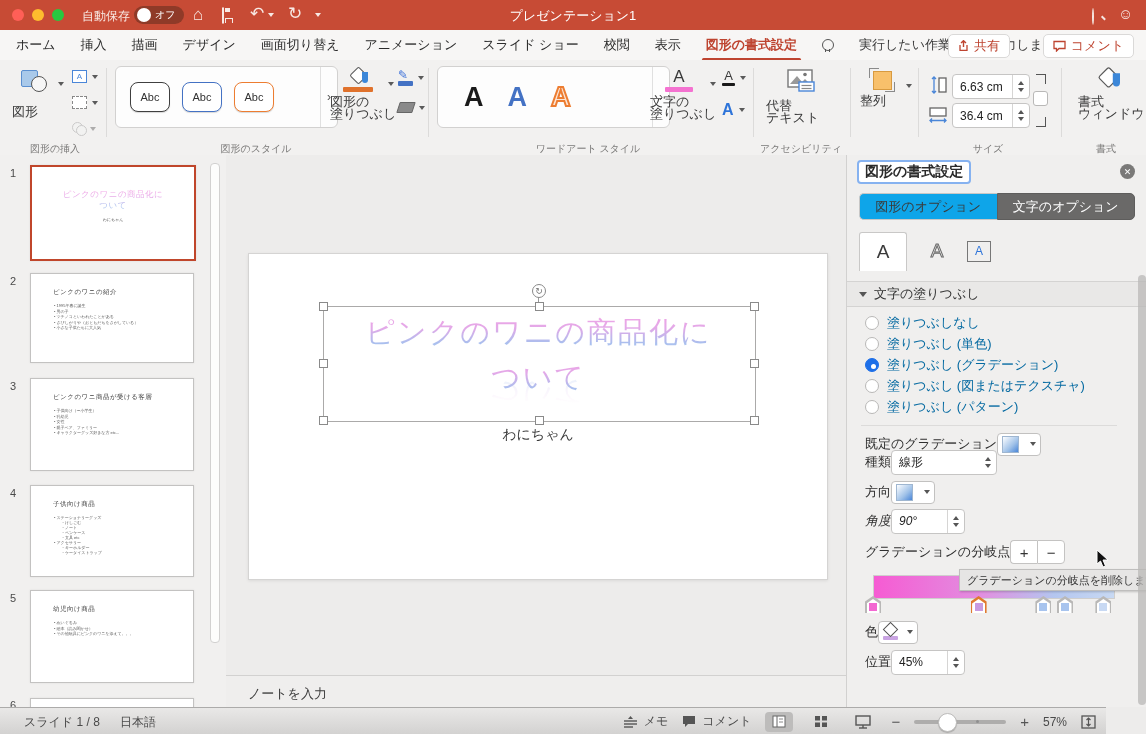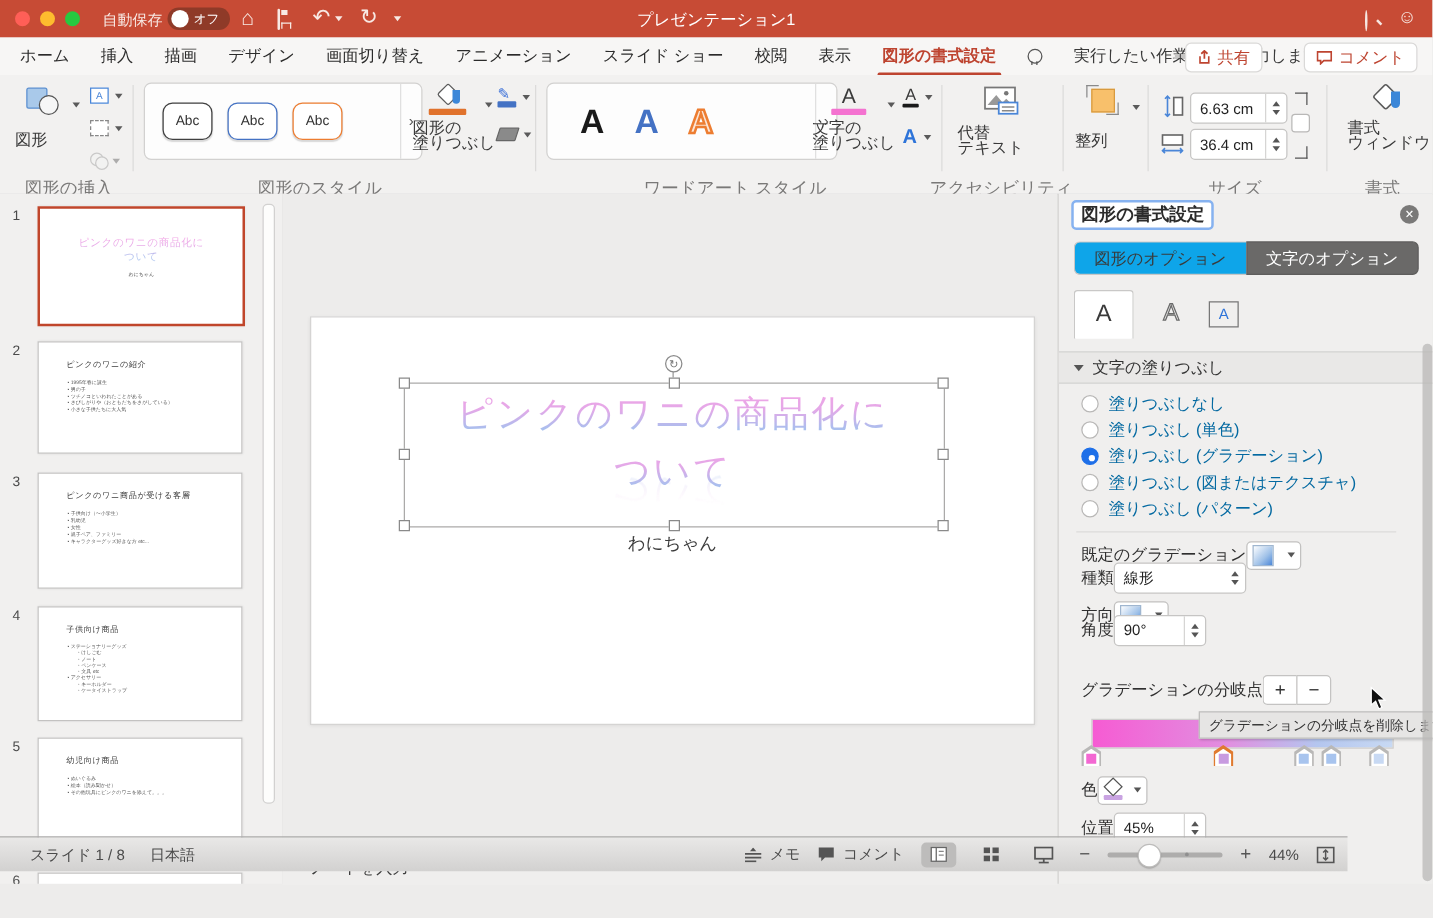--- a/index.html
+++ b/index.html
@@ -25,21 +25,21 @@
   .rtab{font-size:13px;color:#2b2b2b;white-space:nowrap;}
   .rtab.active{color:#BE4430;font-weight:bold;position:relative;}
   .rtab.active:after{content:"";position:absolute;left:-4px;right:-4px;bottom:-7px;height:3px;border-radius:2px;background:#BE4430;}
   .pillbtn{background:#fff;border:1px solid #DAD9D8;border-radius:5px;color:#BE4430;font-size:13px;
            height:22px;display:flex;align-items:center;gap:5px;padding:0 9px;}
   .bulb{width:10px;height:10px;border:1.5px solid #555;border-radius:50%;position:relative;}
   .bulb:after{content:"";position:absolute;left:2px;top:9px;width:3px;height:3px;border-left:1.5px solid #555;border-right:1.5px solid #555;}
   
   .ribbon{left:0;top:60px;width:1146px;height:95px;background:#F2F1F0;border-bottom:1px solid #CFCECD;}
   .gsep{position:absolute;top:8px;bottom:18px;width:1px;background:#DCDBDA;}
-  .glabel{position:absolute;top:82px;font-size:14px;color:#7A7978;white-space:nowrap;transform:translateX(-50%);}
+  .glabel{position:absolute;top:82px;font-size:10px;color:#7A7978;white-space:nowrap;transform:translateX(-50%);}
   .btnlabel{font-size:13px;color:#3a3a3a;line-height:12px;text-align:left;white-space:nowrap;}
   .cv{width:0;height:0;border-left:3.5px solid transparent;border-right:3.5px solid transparent;border-top:4px solid #5a5a5a;}
   .gallery{background:#FDFDFD;border:1px solid #D2D1D0;border-radius:6px;display:flex;align-items:center;}
   .morecell{width:16px;align-self:stretch;border-left:1px solid #E0E0E0;display:flex;align-items:center;justify-content:center;color:#555;font-size:12px;}
   .abcchip{width:38px;height:28px;border-radius:8px;background:#fff;display:flex;align-items:center;justify-content:center;font-size:11px;color:#333;box-shadow:0 1px 1px rgba(0,0,0,.15);}
   .bucket{width:20px;height:16px;position:relative;}
   .bucket .cube{position:absolute;left:4px;top:1px;width:11px;height:11px;border:1.5px solid #5a5a5a;background:#fff;transform:rotate(45deg);border-radius:2px;}
   .bucket .spill{position:absolute;right:0;top:4px;width:6px;height:11px;border-radius:0 0 5px 5px;background:#3C87D8;}
   .colorbar{height:5px;border-radius:1px;}
   .shapeicon{width:26px;height:22px;position:relative;}
@@ -104,22 +104,22 @@
         clip-path:polygon(50% 0,100% 32%,100% 100%,0 100%,0 32%);display:flex;align-items:flex-end;justify-content:center;}
   .stop .inner{width:13px;height:14px;background:#fff;clip-path:polygon(50% 0,100% 32%,100% 100%,0 100%,0 32%);display:flex;align-items:flex-end;justify-content:center;padding-bottom:2px;box-sizing:border-box;}
   .stop.sel{background:#E07A2F;}
   .chip{width:8px;height:8px;}
   .tooltip{position:absolute;left:112px;top:414px;height:20px;background:#E6E5E4;border:1px solid #BFBEBD;box-shadow:1px 1px 2px rgba(0,0,0,.2);
            font-size:11px;color:#333;display:flex;align-items:center;padding:0 7px;white-space:nowrap;}
   .slider{position:relative;height:4px;border-radius:2px;background:#B5B4B3;}
   .sknob{position:absolute;top:-7px;width:17px;height:17px;border-radius:50%;background:#fff;border:1px solid #BDBCBB;box-shadow:0 1px 1px rgba(0,0,0,.2);}
   .pscroll{position:absolute;right:1px;top:120px;width:8px;height:430px;border-radius:4px;background:#B9B8B7;opacity:.75;}
   
-  .statusbar{left:0;top:669px;width:1078px;height:27px;background:linear-gradient(180deg,#E9E8E7,#D2D1D0);border-top:1px solid #ACABAA;
-             color:#4a4a4a;font-size:12px;}
+  .statusbar{left:0;top:707px;width:1078px;height:27px;background:linear-gradient(180deg,#E9E8E7,#D2D1D0);border-top:1px solid #ACABAA;
+             color:#4a4a4a;font-size:12px;padding-left:28px;}
   .sbicon{display:flex;align-items:center;gap:6px;}
   .viewbtn{width:28px;height:20px;border-radius:4px;display:flex;align-items:center;justify-content:center;}
   .viewbtn.on{background:#BDBCBB;}
 </style>
 </head>
 <body>
 
 <div class="abs titlebar">
   <span class="abs tl" style="left:12px;top:9px;background:#FF5F57;"></span>
   <span class="abs tl" style="left:32px;top:9px;background:#FEBC2E;"></span>
@@ -270,21 +270,21 @@
   </div>
   <span class="glabel" style="left:801px;">アクセシビリティ</span>
   <span class="gsep" style="left:850px;"></span>
 
   <div class="abs" style="left:860px;top:8px;width:44px;text-align:center;">
     <div style="width:26px;height:24px;margin:0 auto;position:relative;">
       <span style="position:absolute;left:0;top:0;width:9px;height:9px;border-left:1.4px solid #8a8a8a;border-top:1.4px solid #8a8a8a;"></span>
       <span style="position:absolute;right:0;bottom:0;width:9px;height:9px;border-right:1.4px solid #8a8a8a;border-bottom:1.4px solid #8a8a8a;"></span>
       <span style="position:absolute;left:4px;top:3px;width:17px;height:17px;background:#F8C06B;border:1px solid #D89A3F;"></span>
     </div>
-    <div class="btnlabel" style="margin-top:15px;">整列</div>
+    <div class="btnlabel" style="margin-top:3px;">整列</div>
   </div>
   <span class="abs cv" style="left:906px;top:24px;"></span>
   <span class="gsep" style="left:918px;"></span>
 
   <svg class="abs" style="left:930px;top:16px;" width="18" height="18" viewBox="0 0 18 18">
     <path d="M4 1 L4 17 M2 3 L4 1 L6 3 M2 15 L4 17 L6 15" stroke="#4a86d8" stroke-width="1.3" fill="none"></path>
     <rect x="9" y="2" width="7" height="14" fill="#fff" stroke="#666" stroke-width="1.3"></rect>
   </svg>
   <div class="abs spin" style="left:952px;top:14px;width:76px;height:23px;">
     <span class="val">6.63 cm</span>
@@ -488,21 +488,21 @@
         </span>
     </div>
   </div>
   <div class="prow" style="top:325px;">
     <span>方向</span>
     <div class="swatchbtn">
         <span class="swatch"></span>
         <i class="sd"></i>
       </div>
   </div>
-  <div class="prow" style="top:337px;">
+  <div class="prow" style="top:354px;font-style:italic;">
     <span>角度</span>
     <div class="spin" style="width:72px;height:23px;">
       <span class="val">90°</span>
       <span class="steps">
           <i class="su"></i>
           <i class="sd"></i>
         </span>
     </div>
   </div>
   <div class="prow" style="top:385px;">
@@ -611,19 +611,19 @@
           <line x1="8" y1="10" x2="8" y2="13" stroke="#555" stroke-width="1.4"></line>
           <line x1="4" y1="13" x2="12" y2="13" stroke="#555" stroke-width="1.4"></line>
       </svg>
     </div>
     <span style="font-size:15px;color:#555;">−</span>
     <div class="slider" style="width:92px;background:#AEADAC;">
       <span style="position:absolute;left:62px;top:0.5px;width:3px;height:3px;border-radius:50%;background:#8f8f8f;"></span>
       <span class="sknob" style="left:24px;"></span>
     </div>
     <span style="font-size:15px;color:#555;">+</span>
-    <span>44%</span>
+    <span>57%</span>
     <svg width="15" height="14" viewBox="0 0 15 14">
       <rect x="1" y="1" width="13" height="12" fill="none" stroke="#555" stroke-width="1.3"></rect>
       <path d="M7.5 3 L7.5 11 M5.5 5 L7.5 3 L9.5 5 M5.5 9 L7.5 11 L9.5 9" stroke="#555" stroke-width="1.2" fill="none"></path>
     </svg>
   </div>
 </div>
 
 </body></html>

